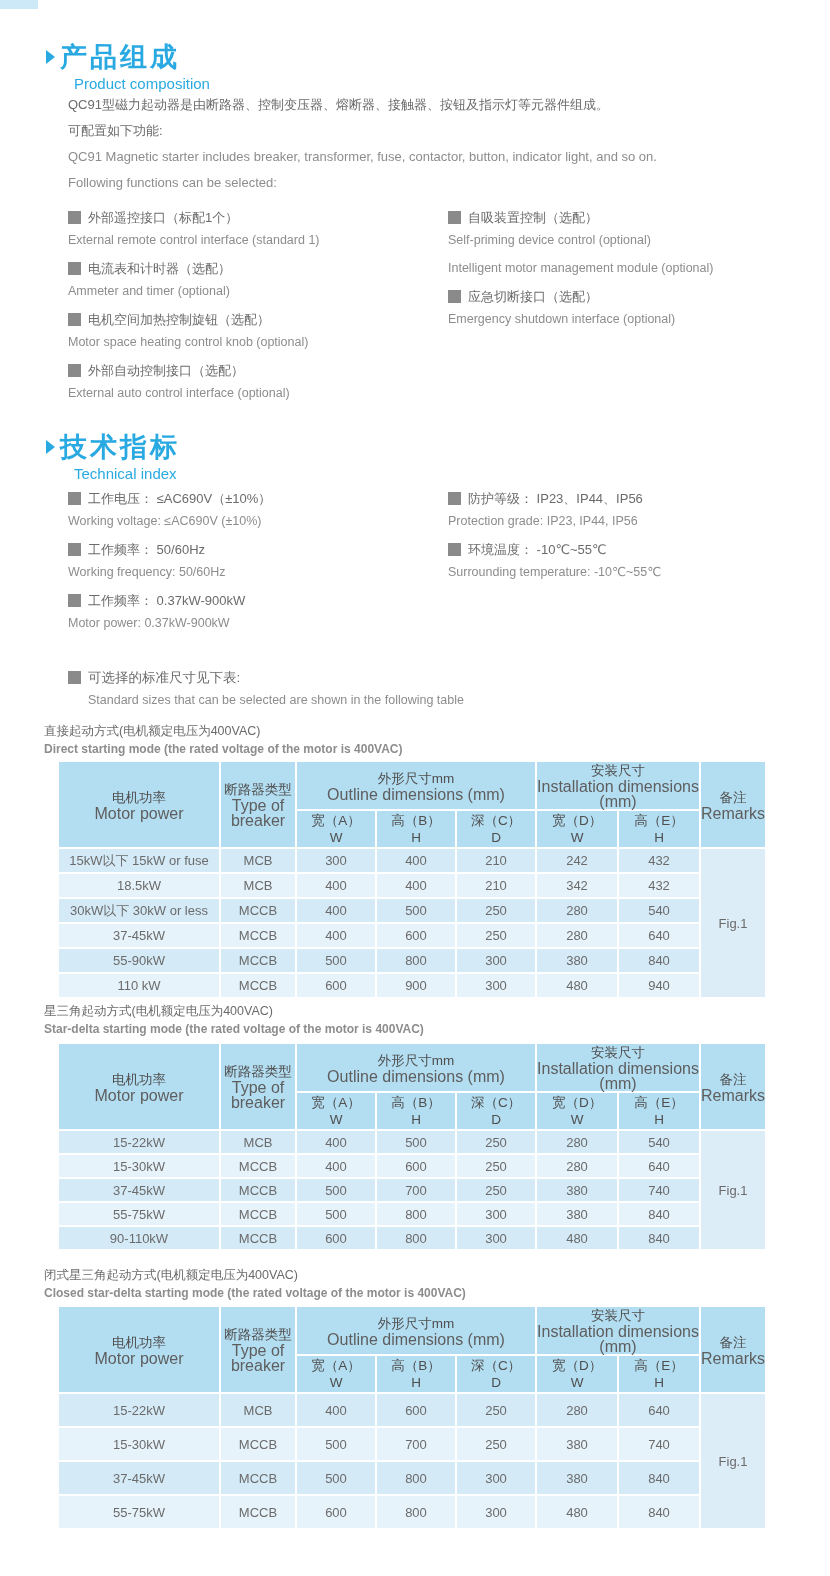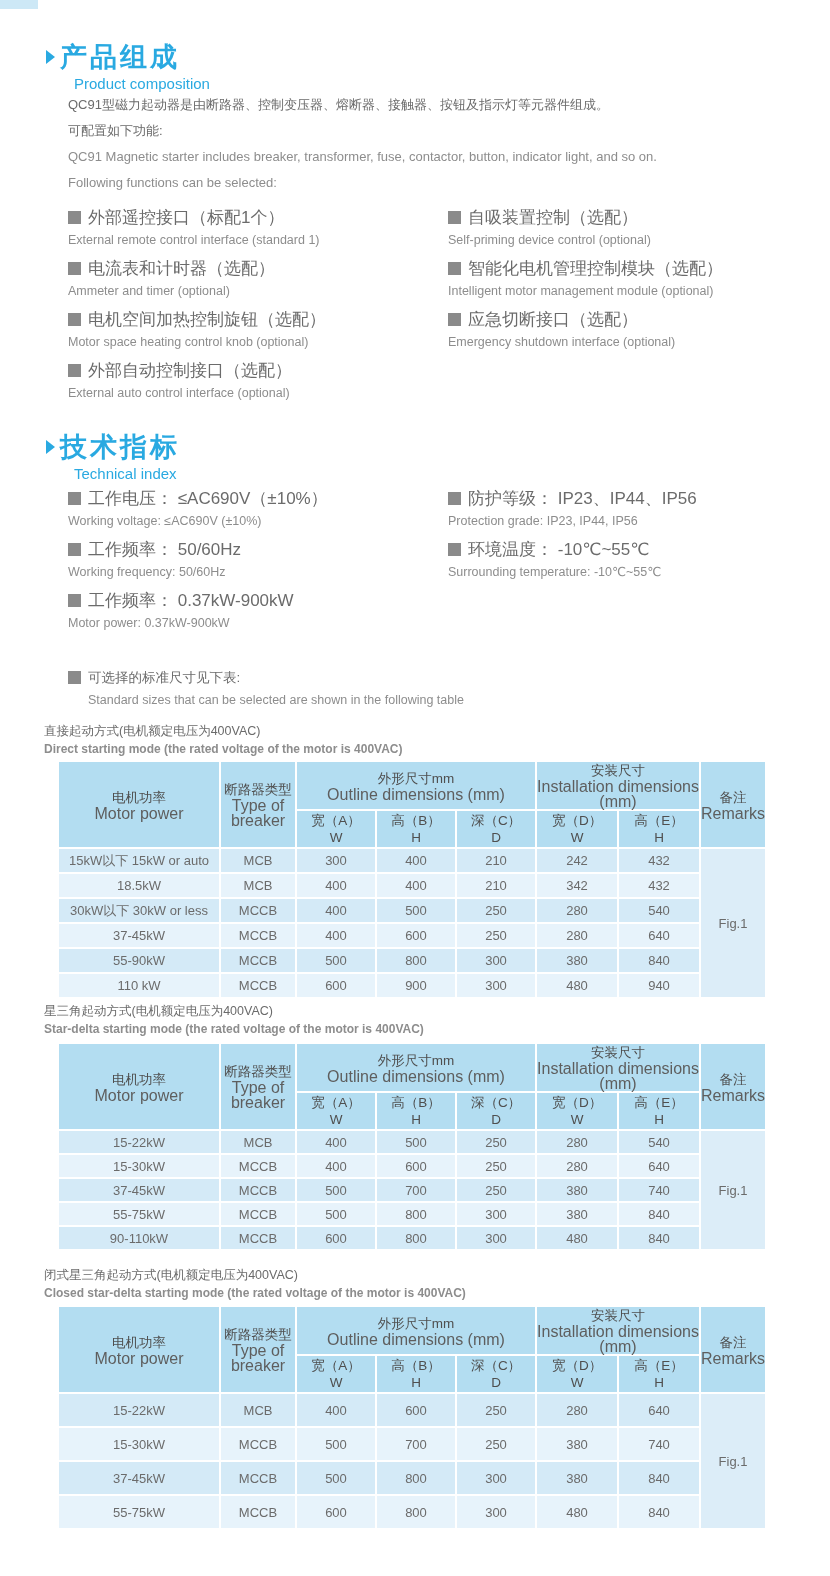--- a/index.html
+++ b/index.html
@@ -34,21 +34,21 @@
   
   .para{font-size:13px;line-height:26px;}
   .para.cn{color:var(--txt1);}
   .para.en{color:var(--txt2);}
 
   
   .two-col{display:flex;}
   .col-l{width:380px;}
   .col-r{width:370px;}
   .feat{margin-bottom:6px;}
-  .feat-cn{display:flex;align-items:center;font-size:17px;color:var(--txt1);line-height:23px;}
+  .feat-cn{display:flex;align-items:center;font-size:13px;color:var(--txt1);line-height:23px;}
   .sq{width:13px;height:13px;background:var(--bullet);margin-right:7px;flex:0 0 auto;}
   .feat-en{font-size:12.5px;color:var(--txt2);line-height:22px;}
 
   
   .note-cn{display:flex;align-items:center;font-size:13.5px;color:var(--txt1);line-height:23px;}
   .note-en{font-size:12.5px;color:var(--txt2);line-height:22px;margin-left:20px;}
 
   
   .tcap-cn{font-size:12.5px;color:var(--txt1);line-height:18px;}
   .tcap-en{font-size:12px;color:var(--txt2);line-height:18px;font-weight:bold;}
@@ -122,24 +122,20 @@
   </div>
   <div class="col-r">
     <div class="feat">
       <div class="feat-cn">
           <span class="sq"></span>
           <span>自吸装置控制（选配）</span>
         </div>
       <div class="feat-en">Self-priming device control (optional)</div>
     </div>
     <div class="feat">
-      <div class="feat-cn">
-          <span class="sq"></span>
-          <span>智能化电机管理控制模块（选配）</span>
-        </div>
       <div class="feat-en">Intelligent motor management module (optional)</div>
     </div>
     <div class="feat">
       <div class="feat-cn">
           <span class="sq"></span>
           <span>应急切断接口（选配）</span>
         </div>
       <div class="feat-en">Emergency shutdown interface (optional)</div>
     </div>
   </div>
@@ -259,21 +255,21 @@
           <div class="h-cn">W</div>
         </th>
       <th>
           <div class="h-cn">高（E）</div>
           <div class="h-cn">H</div>
         </th>
     </tr>
   </thead>
   <tbody>
       <tr>
-        <td>15kW以下 15kW or auto</td>
+        <td>15kW以下 15kW or fuse</td>
         <td>MCB</td>
         <td>300</td>
         <td>400</td>
         <td>210</td>
         <td>242</td>
         <td>432</td>
         <td rowspan="6" class="remark-cell">Fig.1</td>
       </tr>
       <tr>
         <td>18.5kW</td>

